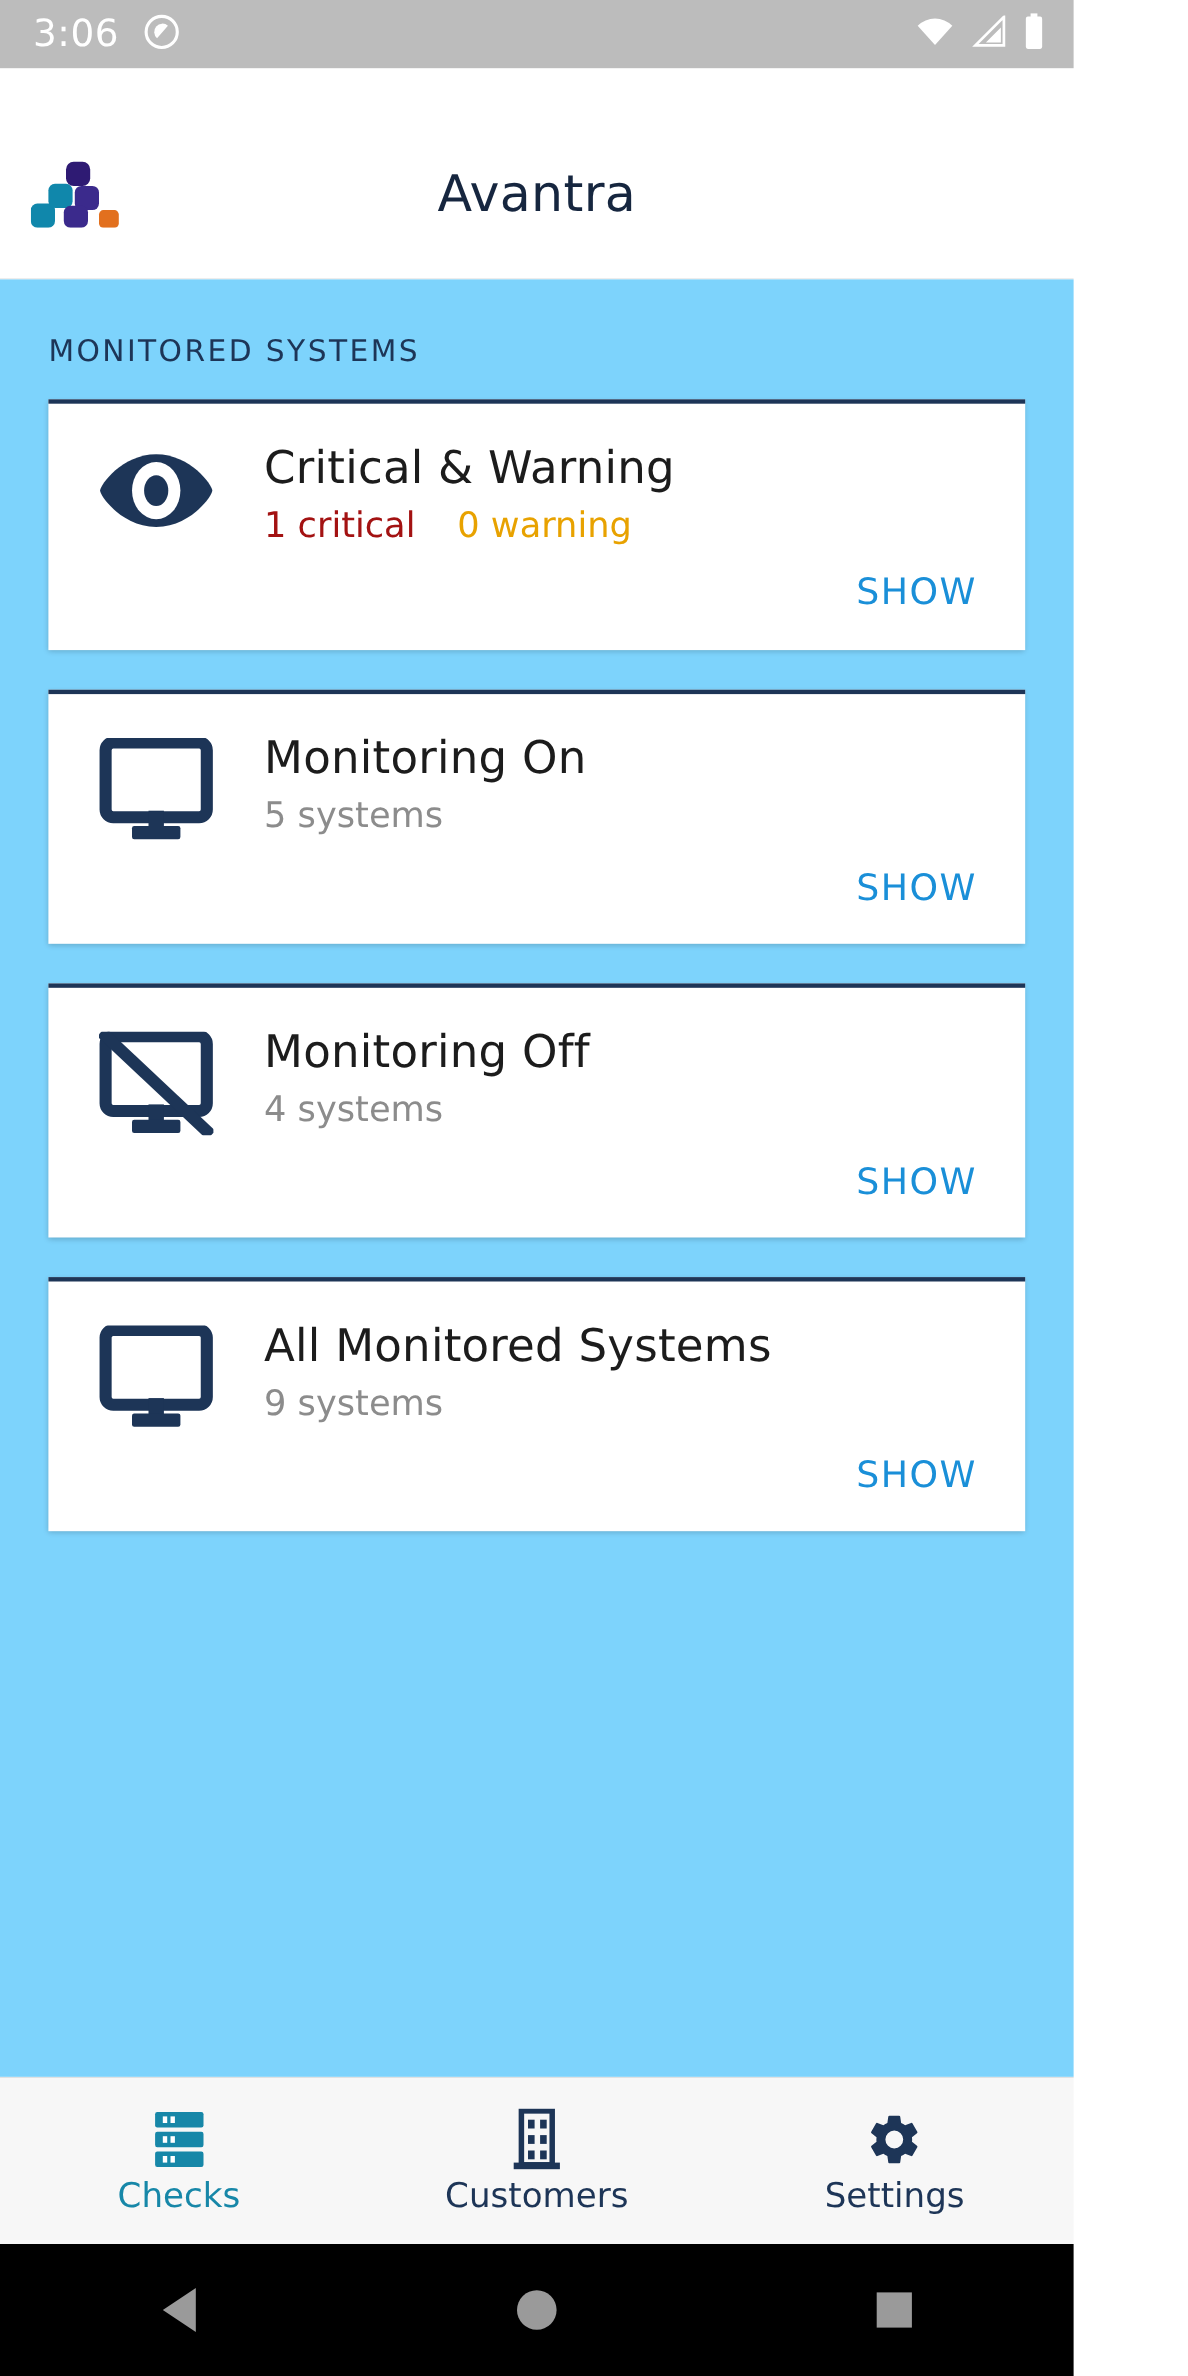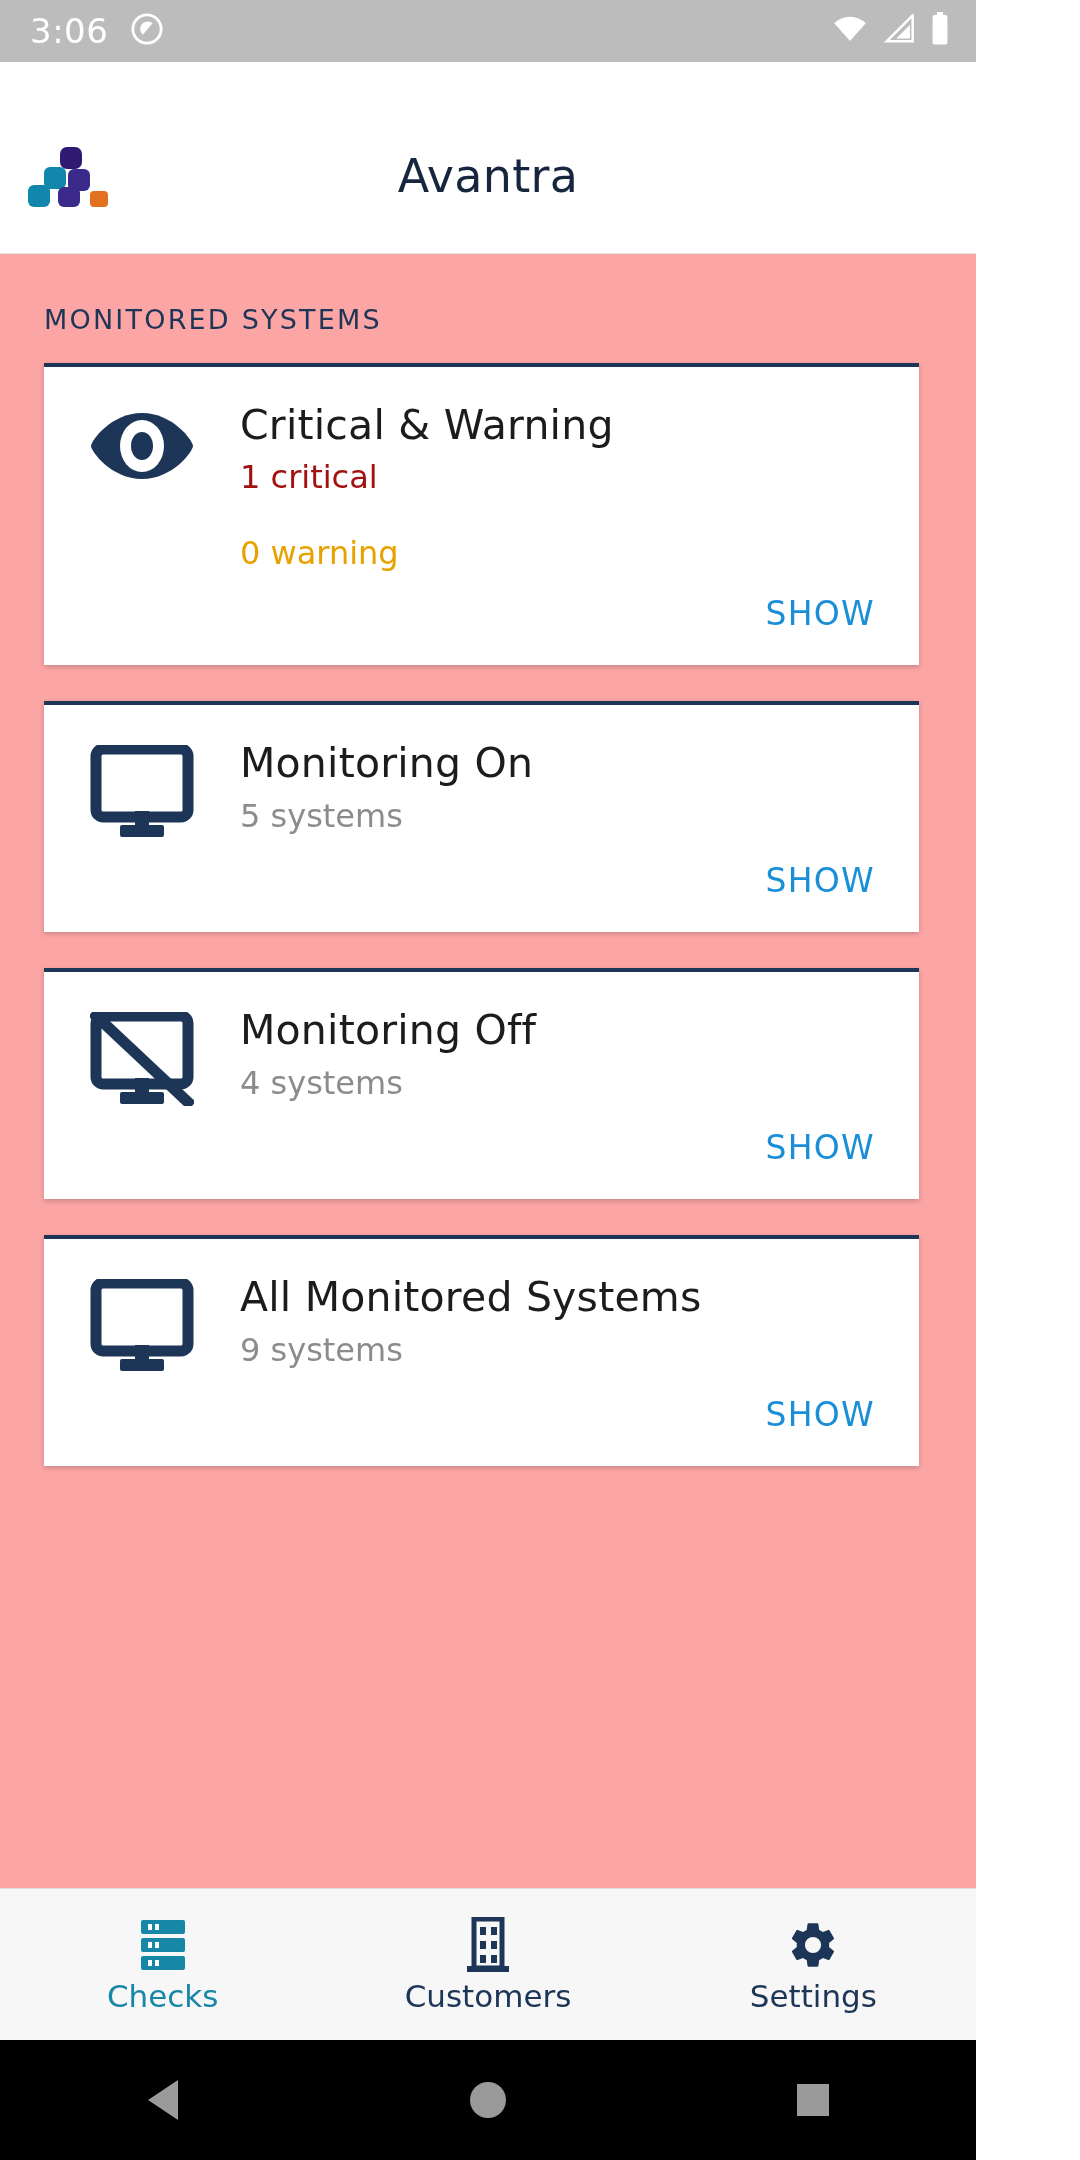--- a/index.html
+++ b/index.html
@@ -48,22 +48,22 @@
   }
   .app-title {
     width: 100%; text-align: center;
     font-size: 46px; color: #16263f;
     font-weight: 400; letter-spacing: 0.3px;
   }
 
   
   .content {
     flex: 1 1 auto;
-    background: #fca5a5;
-    padding: 0 13px 14px 0;
+    background: #7dd3fc;
+    padding: 0 0 14px 0;
     overflow: hidden;
     position: relative;
   }
   .section-label {
     font-size: 27px; color: #1d3557;
     letter-spacing: 2.2px;
     padding: 50px 0 0 44px;
     font-weight: 400;
   }
 
@@ -90,21 +90,21 @@
   .card-text { flex: 1 1 auto; padding-right: 24px; }
   .card-title {
     font-size: 41px; color: #1c1c1c;
     font-weight: 400; line-height: 1.18;
     letter-spacing: 0.2px;
   }
   .card-sub {
     font-size: 32px; color: #8c8c8c;
     margin-top: 9px; line-height: 1.2;
   }
-  .card-sub-stats { margin-top: 9px; display: flex; gap: 38px; flex-direction: column; }
+  .card-sub-stats { margin-top: 9px; display: flex; gap: 38px; }
   .stat-critical { font-size: 32px; color: #a31212; }
   .stat-warning  { font-size: 32px; color: #e8a200; }
 
   .card-action {
     display: flex; justify-content: flex-end;
     padding: 16px 40px 10px 0;
   }
   .show-link {
     font-size: 33px; color: #1a8fd8;
     letter-spacing: 1.3px; font-weight: 500;

